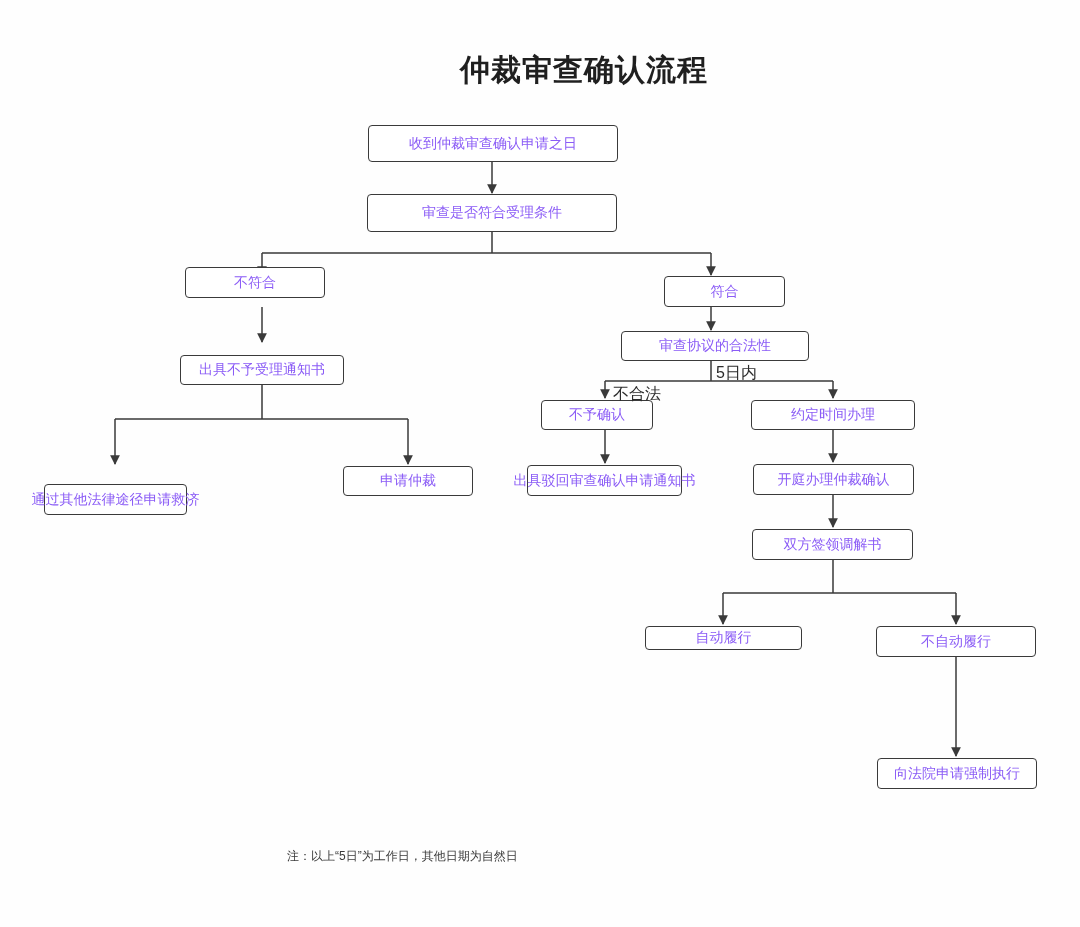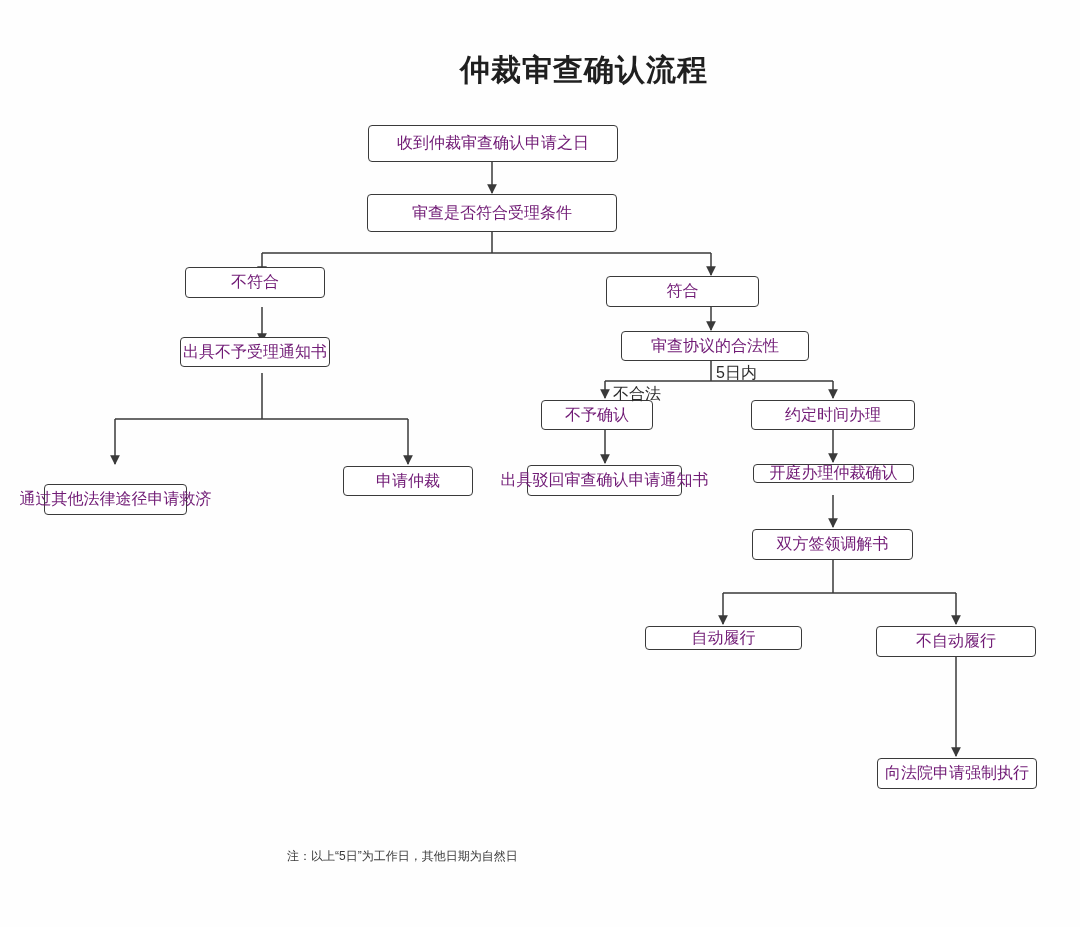--- a/index.html
+++ b/index.html
@@ -36,22 +36,22 @@
   }
   .node {
     position: absolute;
     box-sizing: border-box;
     background: #ffffff;
     border: 1.5px solid #3a3a3a;
     border-radius: 4px;
     display: flex;
     align-items: center;
     justify-content: center;
-    font-size: 16px;
-    color: #701a75;
+    font-size: 14px;
+    color: #8b5cf6;
     white-space: nowrap;
     z-index: 2;
   }
   .edge-label {
     position: absolute;
     font-size: 16px;
     color: #2b2b2b;
     white-space: nowrap;
     z-index: 3;
     background: transparent;
@@ -111,37 +111,37 @@
       <path d="M956,657 V756" marker-end="url(#arrow)"></path>
     </g>
   </svg>
 
   <div class="node" style="left:368px; top:125px; width:250px; height:37px;">收到仲裁审查确认申请之日</div>
 
   <div class="node" style="left:367px; top:194px; width:250px; height:38px;">审查是否符合受理条件</div>
 
   <div class="node" style="left:185px; top:267px; width:140px; height:31px;text-align:center;">不符合</div>
 
-  <div class="node" style="left:606px; top:276px; width:153px; height:31px;">符合</div>
+  <div class="node" style="left:664px; top:276px; width:121px; height:31px;">符合</div>
 
-  <div class="node" style="left:180px; top:337px; width:150px; height:30px;">出具不予受理通知书</div>
+  <div class="node" style="left:180px; top:355px; width:164px; height:30px;">出具不予受理通知书</div>
 
   <div class="node" style="left:621px; top:331px; width:188px; height:30px;">审查协议的合法性</div>
 
   <div class="node" style="left:541px; top:400px; width:112px; height:30px;">不予确认</div>
 
   <div class="node" style="left:751px; top:400px; width:164px; height:30px;">约定时间办理</div>
 
   <div class="node" style="left:44px; top:466px; width:143px; height:31px;margin-top:18px;">通过其他法律途径申请救济</div>
 
   <div class="node" style="left:343px; top:466px; width:130px; height:30px;">申请仲裁</div>
 
   <div class="node" style="left:527px; top:465px; width:155px; height:31px;">出具驳回审查确认申请通知书</div>
 
-  <div class="node" style="left:753px; top:464px; width:161px; height:19px;">开庭办理仲裁确认</div>
+  <div class="node" style="left:753px; top:464px; width:161px; height:31px;">开庭办理仲裁确认</div>
 
   <div class="node" style="left:752px; top:529px; width:161px; height:31px;">双方签领调解书</div>
 
   <div class="node" style="left:645px; top:626px; width:157px; height:24px;">自动履行</div>
 
   <div class="node" style="left:876px; top:626px; width:160px; height:31px;">不自动履行</div>
 
   <div class="node" style="left:877px; top:758px; width:160px; height:31px;">向法院申请强制执行</div>
 
   <div class="edge-label" style="left:716px; top:363px;">5日内</div>

